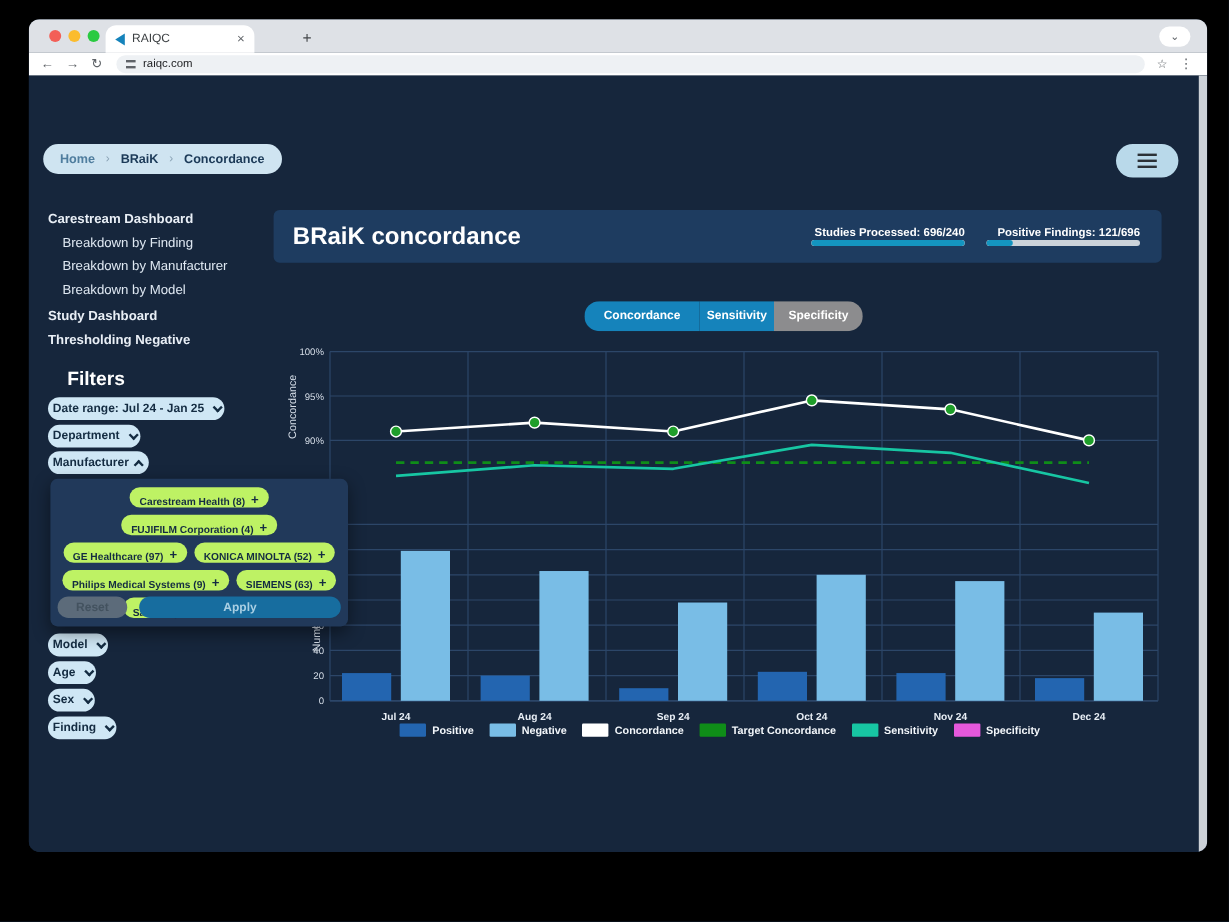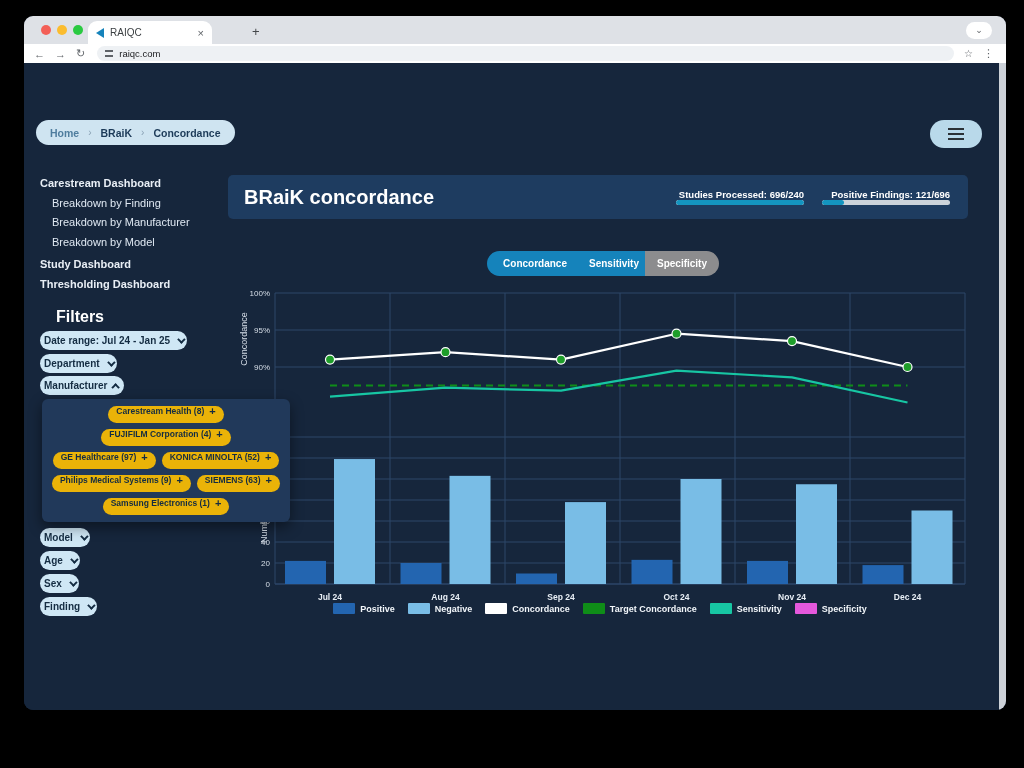--- a/index.html
+++ b/index.html
@@ -60,22 +60,22 @@
           display:inline-flex; align-items:center; padding:0 4px; gap:7px; }
   .pill-label { font-size:10px; font-weight:700; color:#142c42; white-space:nowrap; }
   .chev { width:6px; height:6px; border-right:2px solid #142c42; border-bottom:2px solid #142c42; }
   .chev-down { transform:rotate(45deg) translateY(-2px); }
   .chev-up { transform:rotate(-135deg) translateY(-2px); }
 
   .mfg-panel { position:absolute; left:18px; top:336px; width:248px; height:123px;
                background:#21395a; border-radius:6px; z-index:6; box-shadow:0 5px 14px rgba(0,0,0,.45);
                padding:7px 6px 30px 6px; display:flex; flex-wrap:wrap; gap:6px;
                align-content:flex-start; justify-content:center; }
-  .chip { height:17px; background:#eab308; border-radius:8.5px; display:inline-flex;
-          align-items:flex-start; padding:0 8px; gap:5px; }
+  .chip { height:17px; background:#bef264; border-radius:8.5px; display:inline-flex;
+          align-items:flex-end; padding:0 8px; gap:5px; }
   .chip-label { font-size:8.5px; font-weight:600; color:#142c42; white-space:nowrap; }
   .chip-plus { font-size:11px; font-weight:700; color:#142c42; line-height:1; }
   .panel-actions { position:absolute; left:6px; right:6px; bottom:7px; display:flex; gap:10px; }
   .btn-reset { width:58px; height:18px; background:#5c6b7a; border:none; border-radius:9px;
                font-size:10px; font-weight:700; color:#43525f; font-family:inherit; }
   .btn-apply { flex:1; height:18px; background:#176d9f; border:none; border-radius:9px;
                font-size:10px; font-weight:700; color:#a9cfe3; font-family:inherit; }
 
   
   .header-band { position:absolute; left:204px; top:112px; width:740px; height:44px;
@@ -144,21 +144,21 @@
       <i></i>
         <i></i>
         <i></i>
     </div>
 
     <div class="nav-item nav-bold" style="top:114px">Carestream Dashboard</div>
     <div class="nav-item nav-sub" style="top:134px">Breakdown by Finding</div>
     <div class="nav-item nav-sub" style="top:153px">Breakdown by Manufacturer</div>
     <div class="nav-item nav-sub" style="top:173px">Breakdown by Model</div>
     <div class="nav-item nav-bold" style="top:195px">Study Dashboard</div>
-    <div class="nav-item nav-bold" style="top:215px">Thresholding Dashboard</div>
+    <div class="nav-item nav-bold" style="top:215px">Thresholding Negative</div>
 
     <div class="filters-title">Filters</div>
 
     <div class="pill" style="left:16px; top:268px">
       <span class="pill-label">Date range: Jul 24 - Jan 25</span>
       <span class="chev chev-down"></span>
     </div>
     <div class="pill" style="left:16px; top:291px">
       <span class="pill-label">Department</span>
       <span class="chev chev-down"></span>
@@ -190,20 +190,24 @@
         <span class="chip-plus">+</span>
       </span>
       <span class="chip">
         <span class="chip-label">SIEMENS (63)</span>
         <span class="chip-plus">+</span>
       </span>
       <span class="chip">
         <span class="chip-label">Samsung Electronics (1)</span>
         <span class="chip-plus">+</span>
       </span>
+      <div class="panel-actions">
+        <button class="btn-reset">Reset</button>
+        <button class="btn-apply">Apply</button>
+      </div>
     </div>
 
     <div class="pill" style="left:16px; top:465px">
       <span class="pill-label">Model</span>
       <span class="chev chev-down"></span>
     </div>
     <div class="pill" style="left:16px; top:488px">
       <span class="pill-label">Age</span>
       <span class="chev chev-down"></span>
     </div>

